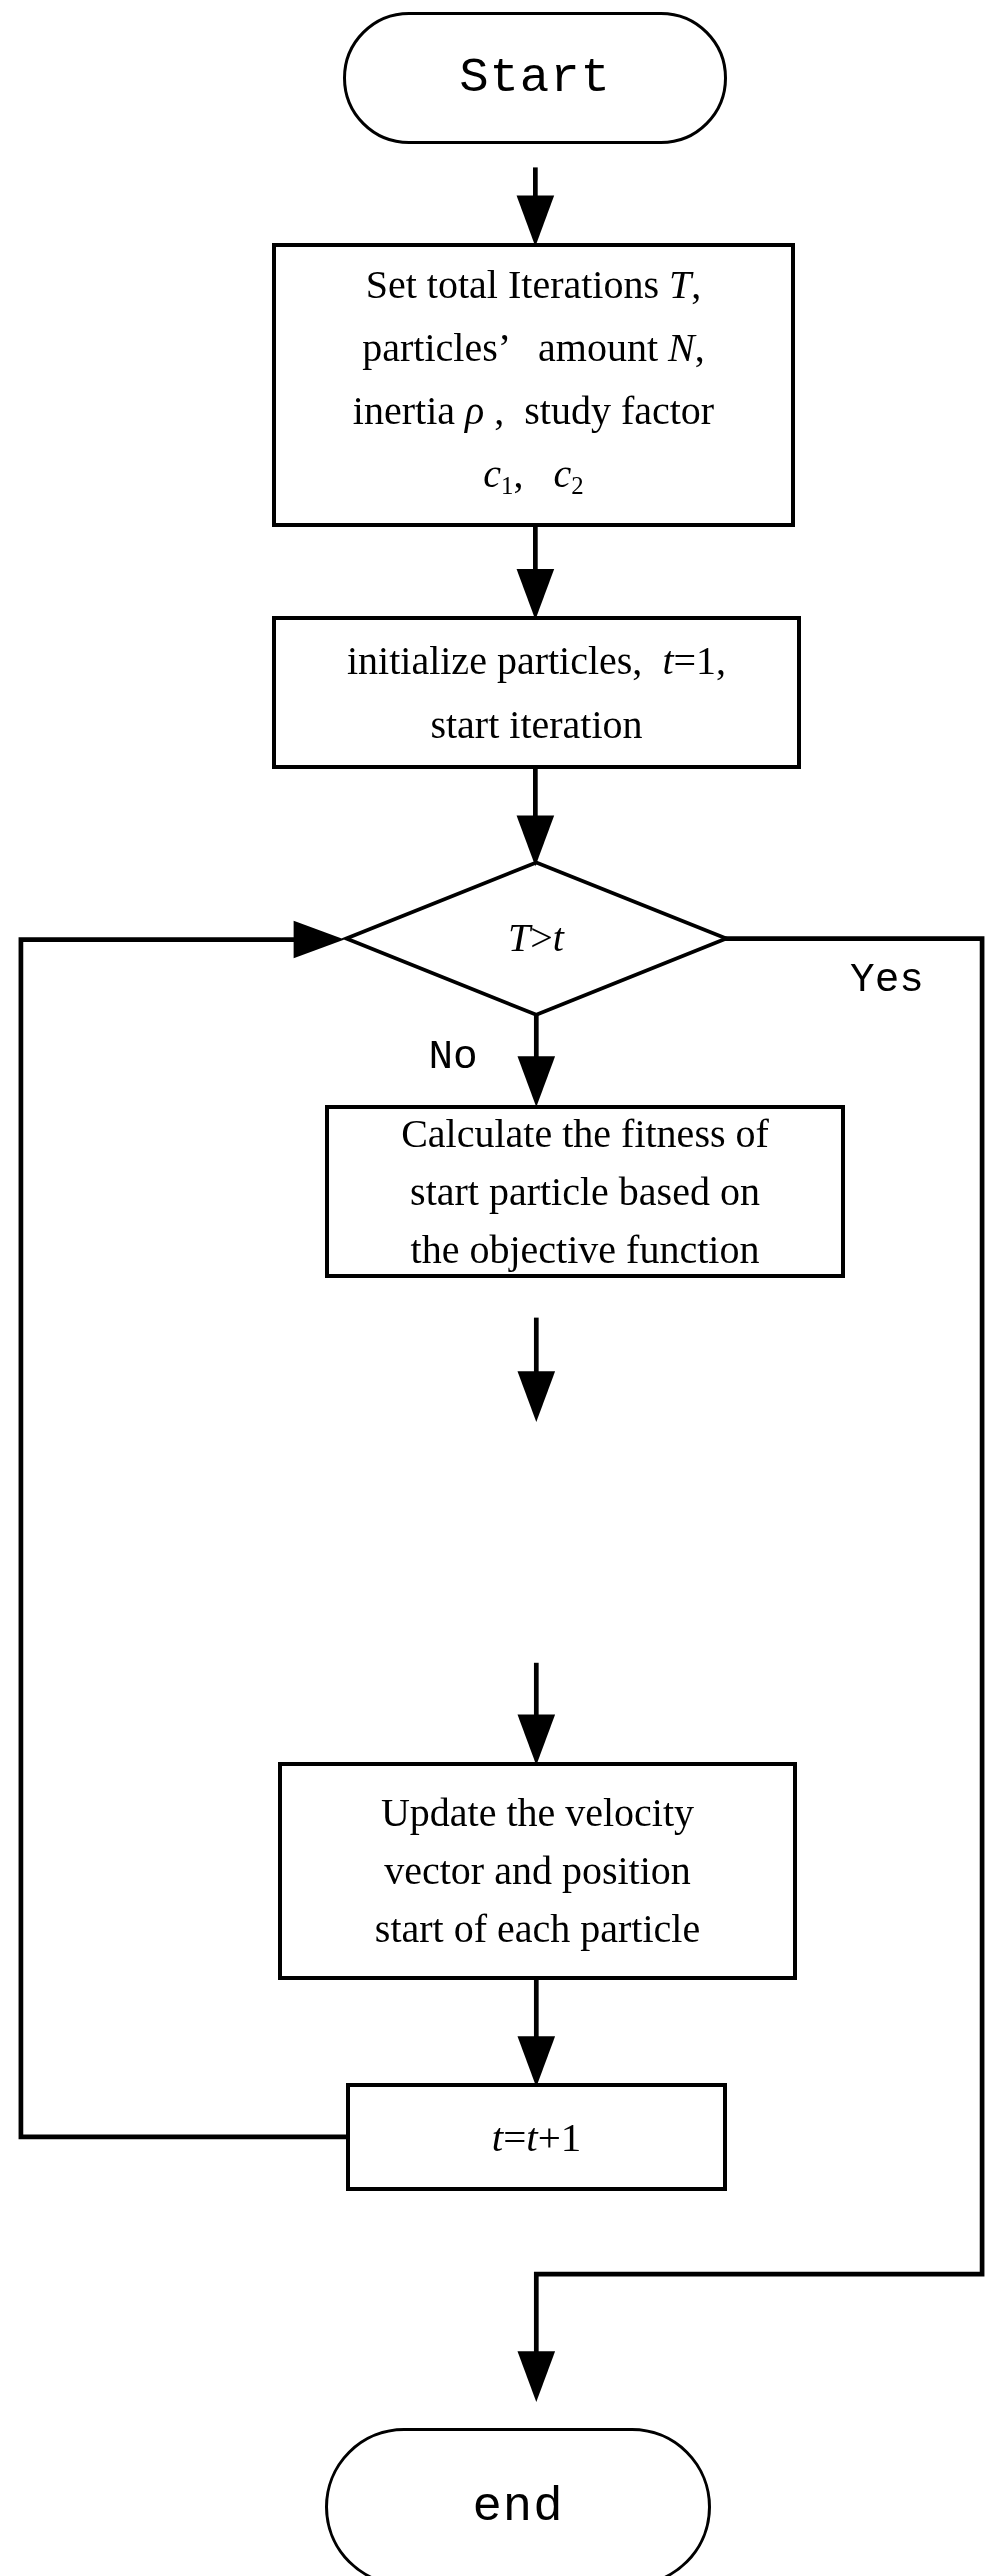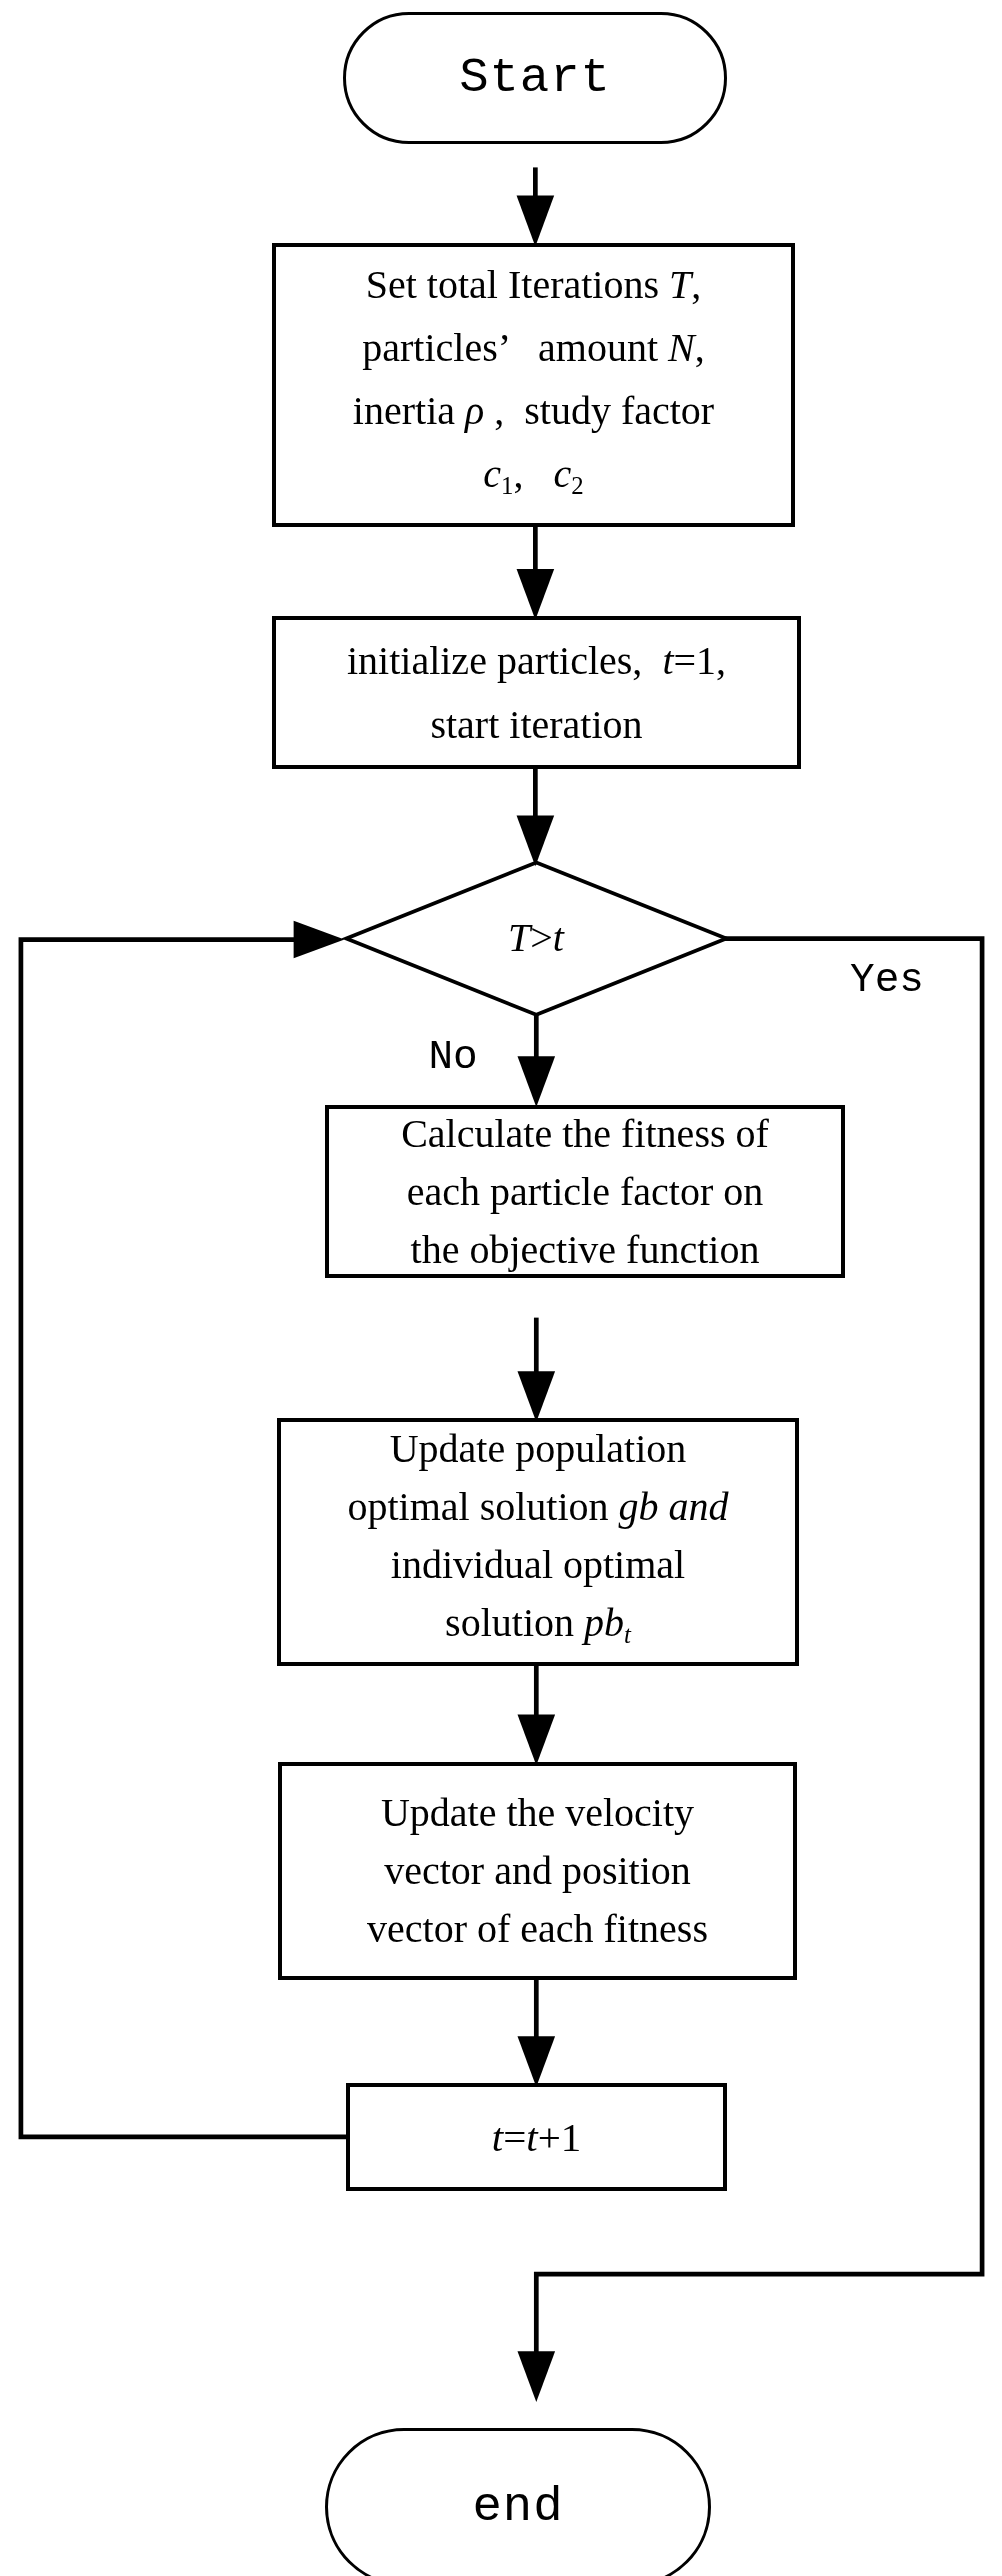--- a/index.html
+++ b/index.html
@@ -109,35 +109,29 @@
   <div class="diamond-label" style="left:395px; top:910px; width:282px; height:56px;text-align:center; --lh:56px;">
       <div class="line"><span class="i">T</span><span>&gt;</span><span class="i">t</span></div>
     </div>
 
   <div class="edge-label" style="left:406px; top:1037px; width:94px;">No</div>
 
   <div class="edge-label" style="left:840px; top:960px; width:94px;">Yes</div>
 
   <div class="node process" style="left:277px; top:1105px; width:520px; height:173px; --lh:58px; padding:0 14px;margin-left:48px;">
       <div class="line"><span>Calculate the fitness of</span></div>
-      <div class="line"><span>each particle factor on</span></div>
+      <div class="line"><span>start particle based on</span></div>
       <div class="line"><span>the objective function</span></div>
     </div>
 
-  <div class="node process" style="left:277px; top:1418px; width:522px; height:248px; --lh:58px; padding:0 9.4px;">
-      <div class="line"><span>Update population</span></div>
-      <div class="line"><span>optimal solution </span><span class="i">gb and</span></div>
-      <div class="line"><span>individual optimal</span></div>
-      <div class="line"><span>solution </span><span class="i">pb</span><span class="i sub">t</span></div>
-    </div>
 
   <div class="node process" style="left:278px; top:1762px; width:519px; height:218px; --lh:58px; padding:0 9.4px;">
       <div class="line"><span>Update the velocity</span></div>
       <div class="line"><span>vector and position</span></div>
-      <div class="line"><span>vector of each fitness</span></div>
+      <div class="line"><span>start of each particle</span></div>
     </div>
 
   <div class="node process" style="left:346px; top:2083px; width:381px; height:108px; --lh:47px; font-size:41px;">
       <div class="line"><span class="i">t</span><span>=</span><span class="i">t</span><span>+1</span></div>
     </div>
 
   <div class="node terminator" style="left:325px; top:2400px; width:386px; height:158px;margin-top:28px;">
     <span>end</span>
   </div>
 

